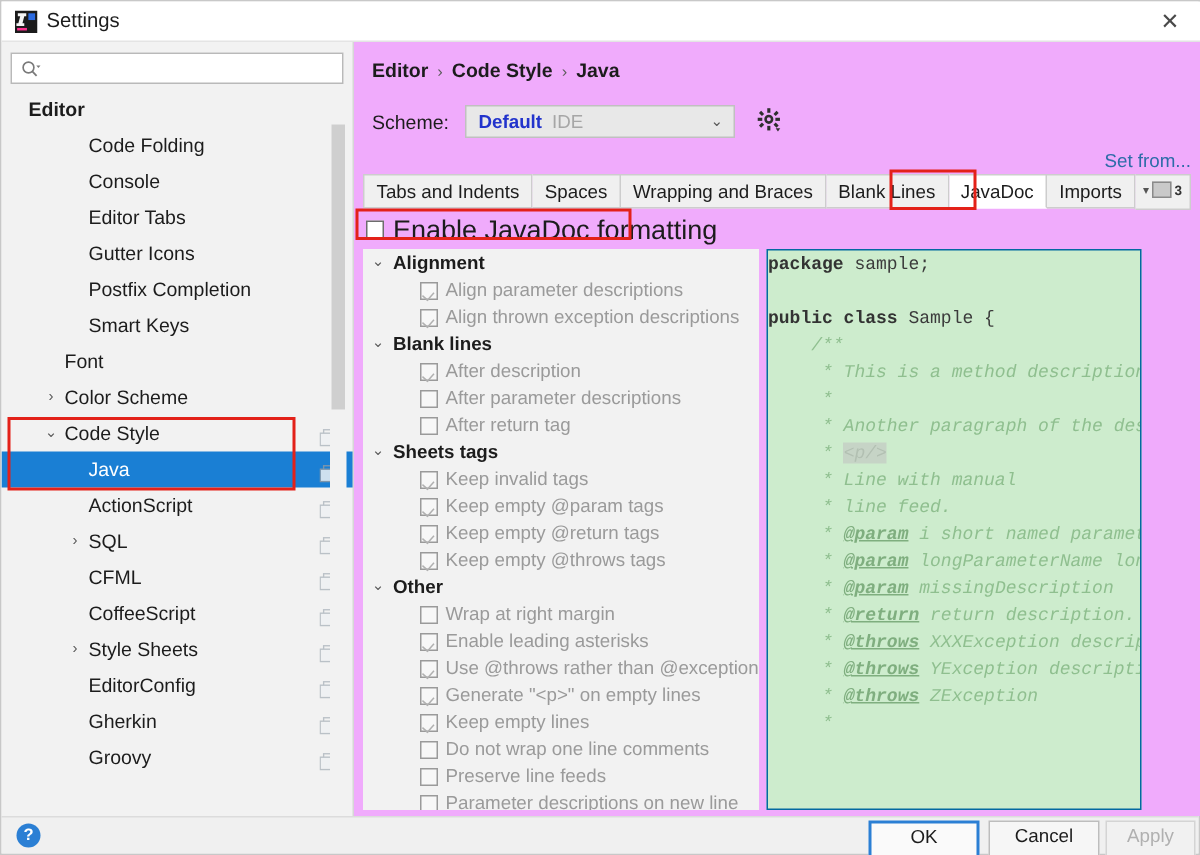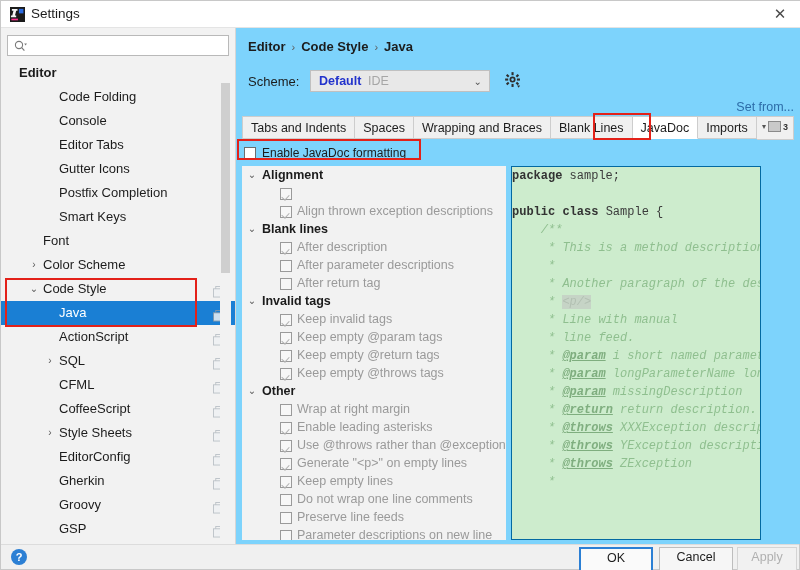--- a/index.html
+++ b/index.html
@@ -31,21 +31,21 @@
   .trow.sel{background:#1a7fd4;}
   .trow.sel .lbl{color:#ffffff;}
   .trow .cp{position:absolute;right:12px;top:5px;width:11px;height:12px;opacity:.55;}
   .trow.sel .cp{opacity:.85;}
 
   .sb-track{position:absolute;left:219px;top:33px;width:11px;height:483px;background:#f2f2f2;}
   .sb-thumb{position:absolute;left:220px;top:55px;width:9px;height:190px;background:#cfcfcf;}
   .sidebar-divider{position:absolute;left:234px;top:27px;width:1px;height:516px;background:#d6d6d6;}
 
   
-  .pane{position:absolute;left:235px;top:27px;width:564px;height:516px;background:#7dd3fc;box-sizing:border-box;}
+  .pane{position:absolute;left:235px;top:27px;width:564px;height:516px;background:#f0abfc;box-sizing:border-box;}
 
   .crumb{position:absolute;left:12px;top:11px;font-size:13px;font-weight:bold;color:#1c1c1c;}
   .crumb .sep{font-weight:normal;color:#5c5c5c;padding:0 6px;font-size:11px;}
 
   .scheme-row{position:absolute;left:12px;top:42px;width:540px;height:24px;}
   .scheme-lbl{position:absolute;left:0;top:4px;font-size:13px;color:#1c1c1c;}
   .scheme-box{position:absolute;left:62px;top:0;width:180px;height:22px;background:#e8e8e8;border:1px solid #c0c0c0;box-sizing:border-box;}
   .scheme-val{position:absolute;left:8px;top:3px;font-size:12.5px;font-weight:bold;color:#2233cc;}
   .scheme-sub{position:absolute;left:57px;top:3px;font-size:12.5px;color:#a6a6a6;}
   .scheme-caret{position:absolute;right:7px;top:5px;font-size:10px;color:#555;}
@@ -59,21 +59,21 @@
   .tab:first-child{border-left:1px solid #cdcdcd;}
   .tab.active{background:#ffffff;border-bottom-color:#ffffff;font-weight:normal;}
   .tab-filler{flex:1;border:1px solid #cdcdcd;border-left:none;background:#f0f0f0;position:relative;box-sizing:border-box;}
   .tab-overflow{position:absolute;right:5px;top:4px;display:flex;align-items:center;gap:2px;}
   .ov-caret{font-size:8px;color:#555;}
   .ov-list{width:13px;height:11px;background:#c9c9c9;border:1px solid #8a8a8a;box-sizing:border-box;}
   .ov-num{font-size:9px;color:#333;font-weight:bold;}
 
   
   .enable-row{position:absolute;left:8px;top:114px;height:22px;display:flex;align-items:center;gap:6px;}
-  .enable-lbl{font-size:12px;color:#1c1c1c;}
+  .enable-lbl{font-size:18px;color:#1c1c1c;}
 
   
   .opt-panel{position:absolute;left:6px;top:138px;width:264px;height:374px;background:#f2f2f2;overflow:hidden;}
   .opt-row{position:relative;height:18px;line-height:18px;white-space:nowrap;}
   .opt-arrow{position:absolute;left:4px;top:0;width:12px;text-align:center;font-size:10px;color:#5b5b5b;}
   .opt-group{position:absolute;left:20px;top:0;font-size:12.5px;font-weight:bold;color:#1c1c1c;}
   .opt-cb{position:absolute;left:38px;top:3px;}
   .opt-lbl{position:absolute;left:55px;top:0;font-size:12.5px;color:#9a9a9a;}
 
   .cb{width:12px;height:12px;border:1px solid #9a9a9a;background:#f7f7f7;box-sizing:border-box;display:inline-block;position:relative;}
@@ -224,27 +224,20 @@
         </div>
         <div class="trow">
           <span class="lbl" style="left: 58px;">Gherkin</span>
           <span class="cp"><svg width="11" height="12" viewBox="0 0 12 13">
               <rect x="3" y="0.5" width="8" height="9" fill="none" stroke="#8e9aa5" stroke-width="1"></rect>
               <rect x="0.5" y="3" width="8" height="9" fill="#eef1f4" stroke="#8e9aa5" stroke-width="1"></rect>
             </svg></span>
         </div>
         <div class="trow">
           <span class="lbl" style="left: 58px;">Groovy</span>
-          <span class="cp"><svg width="11" height="12" viewBox="0 0 12 13">
-              <rect x="3" y="0.5" width="8" height="9" fill="none" stroke="#8e9aa5" stroke-width="1"></rect>
-              <rect x="0.5" y="3" width="8" height="9" fill="#eef1f4" stroke="#8e9aa5" stroke-width="1"></rect>
-            </svg></span>
-        </div>
-        <div class="trow">
-          <span class="lbl" style="left: 58px;">GSP</span>
           <span class="cp"><svg width="11" height="12" viewBox="0 0 12 13">
               <rect x="3" y="0.5" width="8" height="9" fill="none" stroke="#8e9aa5" stroke-width="1"></rect>
               <rect x="0.5" y="3" width="8" height="9" fill="#eef1f4" stroke="#8e9aa5" stroke-width="1"></rect>
             </svg></span>
         </div>
       </div>
 
     <div class="sb-track"></div>
     <div class="sb-thumb"></div>
   </div>
@@ -301,32 +294,32 @@
     <div class="enable-row">
       <span class="cb live" id="enable-cb"></span>
       <span class="enable-lbl">Enable JavaDoc formatting</span>
     </div>
 
     <div class="opt-panel" id="opt-panel">
         <div class="opt-row">
           <span class="opt-arrow">⌄</span>
           <span class="opt-group">Alignment</span>
         </div>
-        <div class="opt-row"><span class="cb opt-cb on"></span></div>
+        <div class="opt-row"><span class="cb opt-cb on"></span><span class="opt-lbl">Align parameter descriptions</span></div>
         <div class="opt-row"><span class="cb opt-cb on"></span><span class="opt-lbl">Align thrown exception descriptions</span></div>
         <div class="opt-row">
           <span class="opt-arrow">⌄</span>
           <span class="opt-group">Blank lines</span>
         </div>
         <div class="opt-row"><span class="cb opt-cb on"></span><span class="opt-lbl">After description</span></div>
         <div class="opt-row"><span class="cb opt-cb"></span><span class="opt-lbl">After parameter descriptions</span></div>
         <div class="opt-row"><span class="cb opt-cb"></span><span class="opt-lbl">After return tag</span></div>
         <div class="opt-row">
           <span class="opt-arrow">⌄</span>
-          <span class="opt-group">Invalid tags</span>
+          <span class="opt-group">Sheets tags</span>
         </div>
         <div class="opt-row"><span class="cb opt-cb on"></span><span class="opt-lbl">Keep invalid tags</span></div>
         <div class="opt-row"><span class="cb opt-cb on"></span><span class="opt-lbl">Keep empty @param tags</span></div>
         <div class="opt-row"><span class="cb opt-cb on"></span><span class="opt-lbl">Keep empty @return tags</span></div>
         <div class="opt-row"><span class="cb opt-cb on"></span><span class="opt-lbl">Keep empty @throws tags</span></div>
         <div class="opt-row">
           <span class="opt-arrow">⌄</span>
           <span class="opt-group">Other</span>
         </div>
         <div class="opt-row"><span class="cb opt-cb"></span><span class="opt-lbl">Wrap at right margin</span></div>

